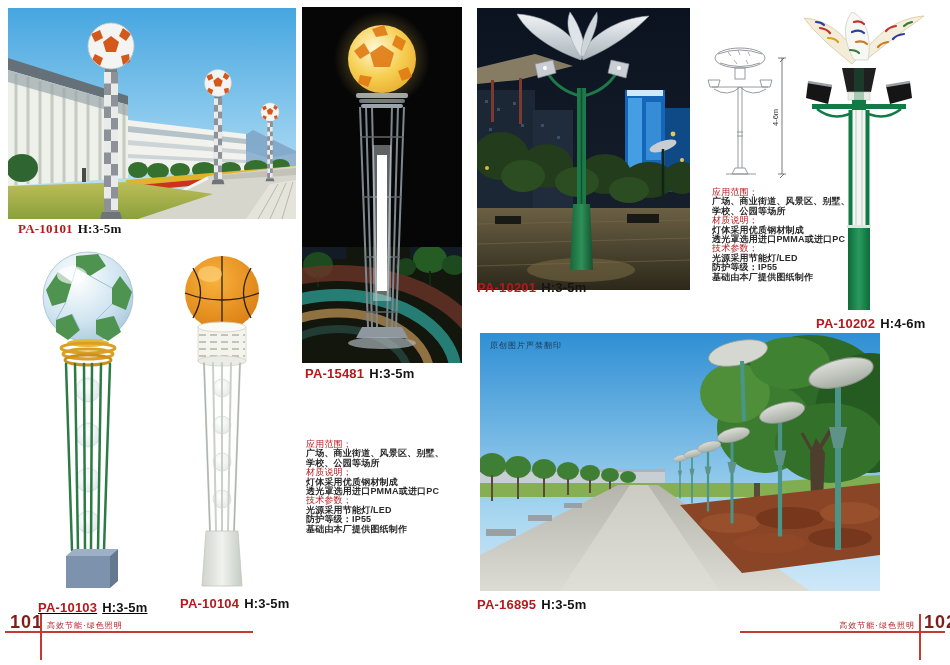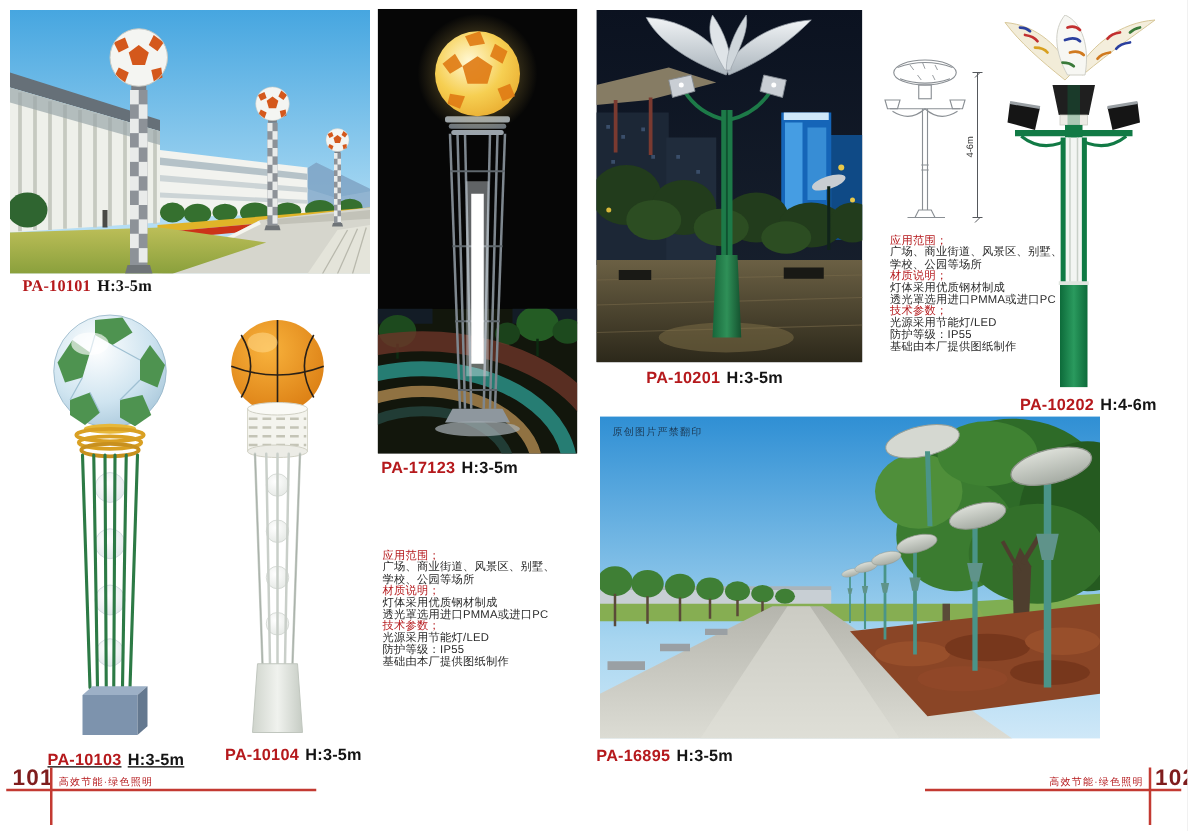--- a/index.html
+++ b/index.html
@@ -8,21 +8,21 @@
     font-family:"Liberation Sans",sans-serif;overflow:hidden;margin:0 auto;
   }
   .photo{position:absolute;overflow:hidden;}
   .photo svg{display:block;width:100%;height:100%;}
   
   .plabel{position:absolute;font-size:13px;font-weight:bold;white-space:nowrap;letter-spacing:0.2px;}
   .plabel .code{color:#b5191c;}
   .plabel .h{color:#141414;margin-left:5px;}
   
   .specs{position:absolute;width:172px;font-size:9px;line-height:9.4px;color:#2a2a2a;letter-spacing:0.2px;}
-  .specs div{white-space:nowrap;}
+  .specs div{white-space:nowrap;font-weight:bold;}
   .specs .sh{color:#b5191c;font-weight:normal;}
   
   .pageno{position:absolute;font-size:18px;font-weight:bold;color:#7f1d1d;letter-spacing:1px;}
   .slogan{position:absolute;font-size:8px;color:#b5191c;letter-spacing:1px;white-space:nowrap;}
   .fline{position:absolute;height:2px;background:#c33a32;}
   .fvline{position:absolute;width:2px;background:#c33a32;}
   
   .watermark{position:absolute;left:10px;top:7px;font-size:8px;color:#17293d;letter-spacing:1px;opacity:0.85;}
 </style>
 </head>
@@ -292,21 +292,21 @@
           <line x1="68" y1="110" x2="62" y2="278"></line>
         </g>
       <polygon points="34,278 66,278 70,333 30,333" fill="url(#s4base)" stroke="#c0c6be" stroke-width="0.8"></polygon>
     </svg>
   </div>
 
   <div class="plabel" style="left:18px;top:221px;font-family:Liberation Serif, serif;">
     <span class="code">PA-10101</span><span class="h">H:3-5m</span>
   </div>
   <div class="plabel" style="left:305px;top:366px;">
-    <span class="code">PA-17123</span><span class="h">H:3-5m</span>
+    <span class="code">PA-15481</span><span class="h">H:3-5m</span>
   </div>
   <div class="plabel" style="left:38px;top:600px;text-decoration:underline;">
     <span class="code">PA-10103</span><span class="h">H:3-5m</span>
   </div>
   <div class="plabel" style="left:180px;top:596px;">
     <span class="code">PA-10104</span><span class="h">H:3-5m</span>
   </div>
 
   <div class="specs" style="left:306px;top:440px;">
     <div class="sh">应用范围；</div>
@@ -598,21 +598,21 @@
       <use href="#s8lamp" transform="translate(252,108) scale(0.75)"></use>
       <use href="#s8lamp" transform="translate(300,88) scale(1.05)"></use>
       <use href="#s8lamp" transform="translate(358,52) scale(1.5)"></use>
 
       <ellipse cx="258" cy="20" rx="30" ry="12" fill="#d5d8d1" stroke="#9aa096" stroke-width="0.8" transform="rotate(-12 258 20)"></ellipse>
       <line x1="262" y1="28" x2="264" y2="88" stroke="#4a9488" stroke-width="4"></line>
     </svg>
     <div class="watermark">原创图片严禁翻印</div>
   </div>
 
-  <div class="plabel" style="left:477px;top:294px;margin-left:40px;">
+  <div class="plabel" style="left:477px;top:280px;">
     <span class="code">PA-10201</span><span class="h">H:3-5m</span>
   </div>
   <div class="plabel" style="left:816px;top:316px;">
     <span class="code">PA-10202</span><span class="h">H:4-6m</span>
   </div>
   <div class="plabel" style="left:477px;top:597px;">
     <span class="code">PA-16895</span><span class="h">H:3-5m</span>
   </div>
 
   <div class="slogan" style="left:800px;top:620px;width:115px;text-align:right;">高效节能·绿色照明</div>

